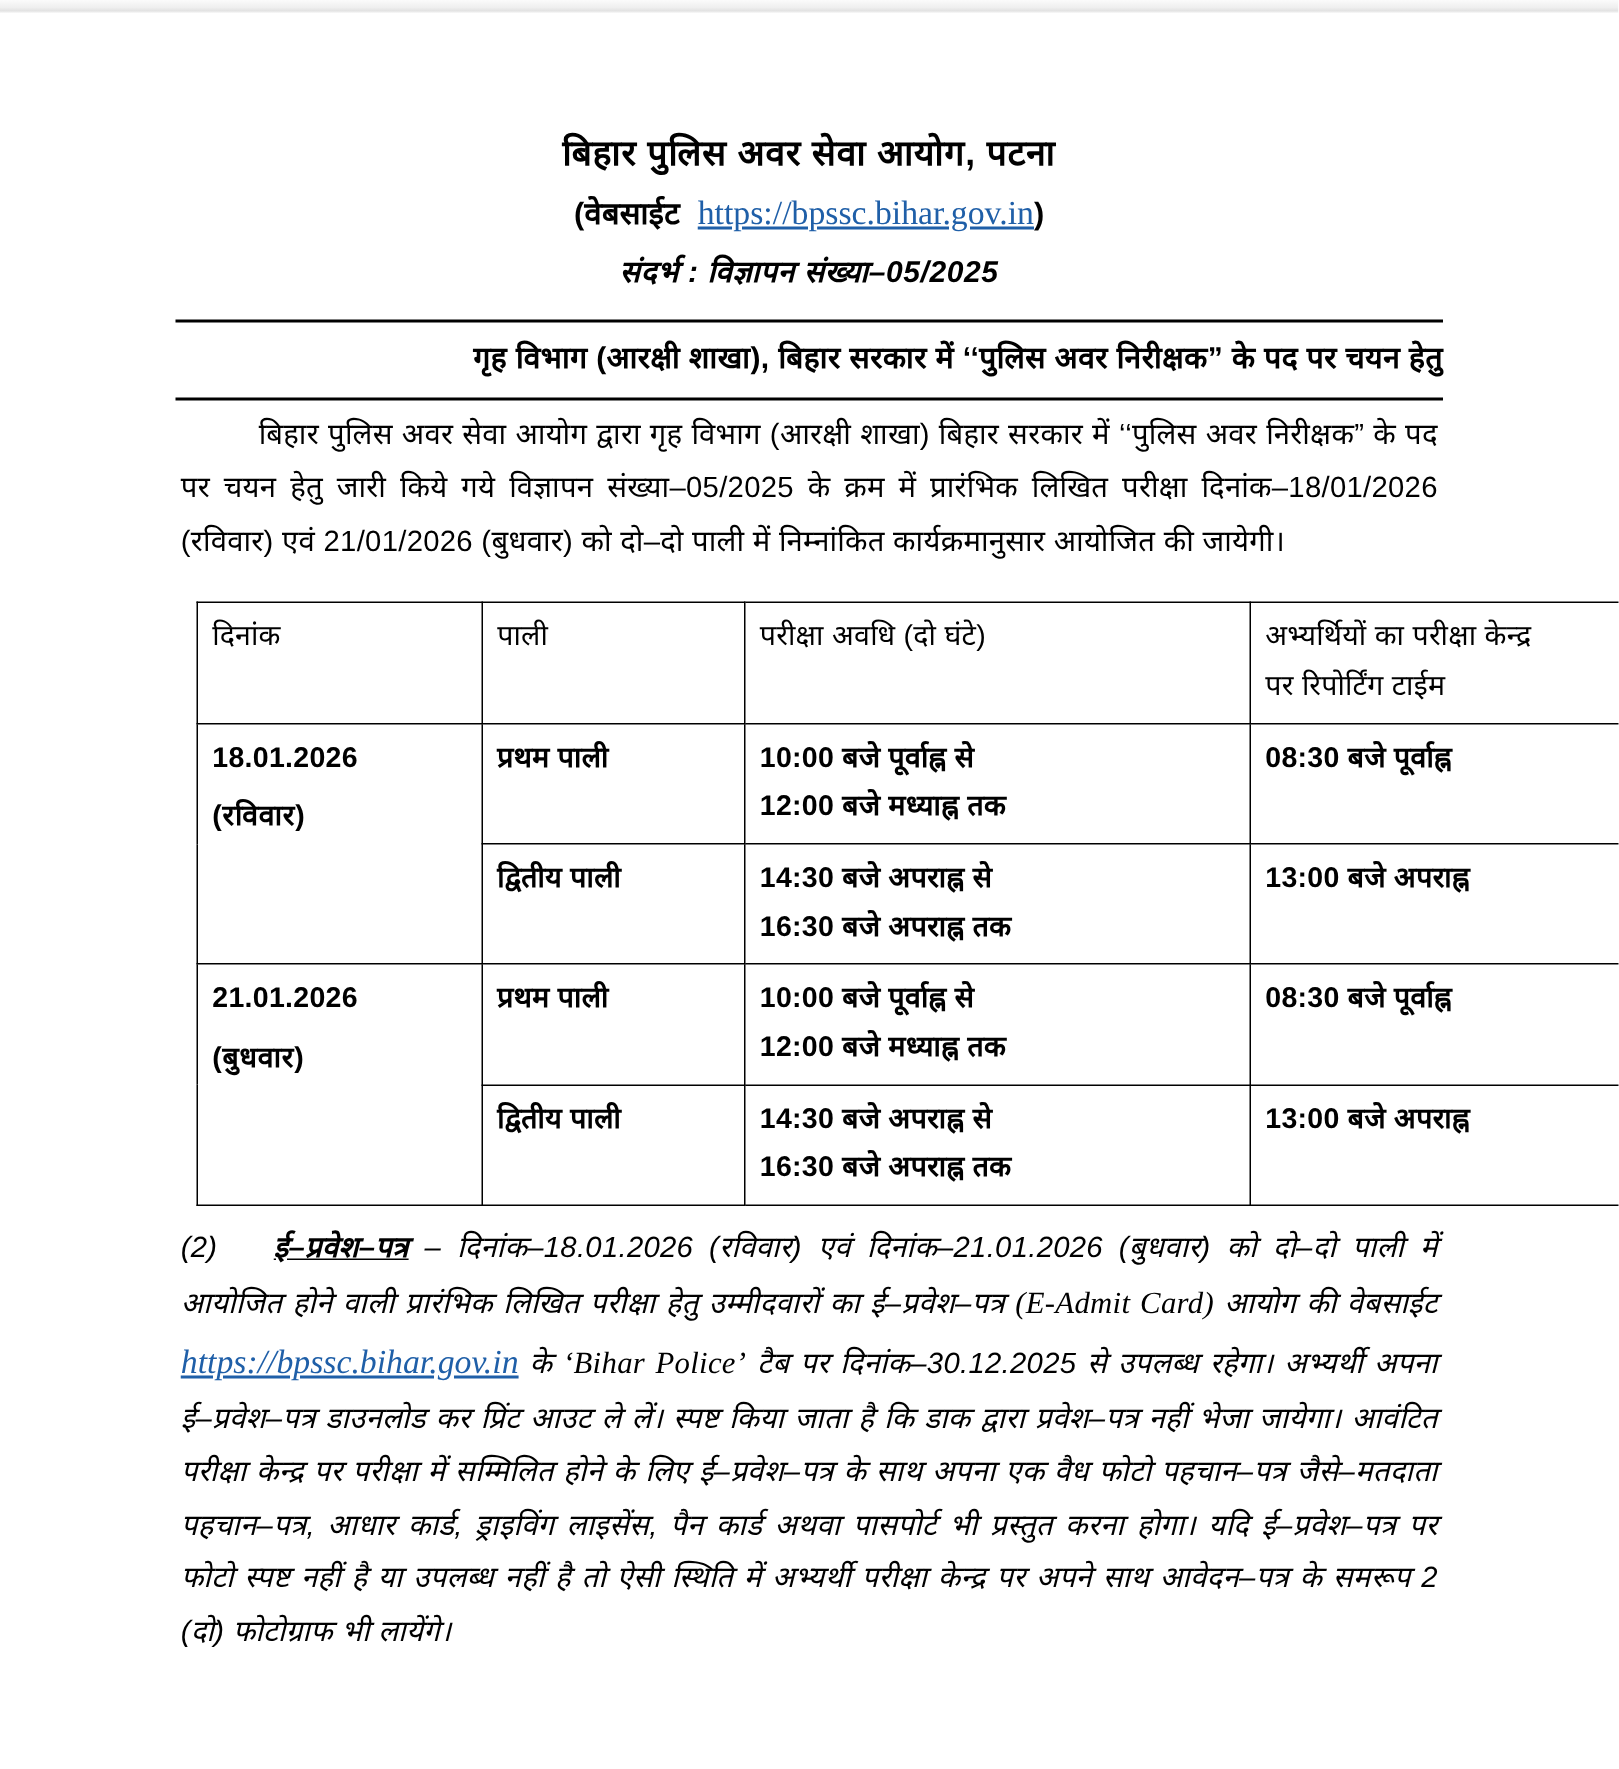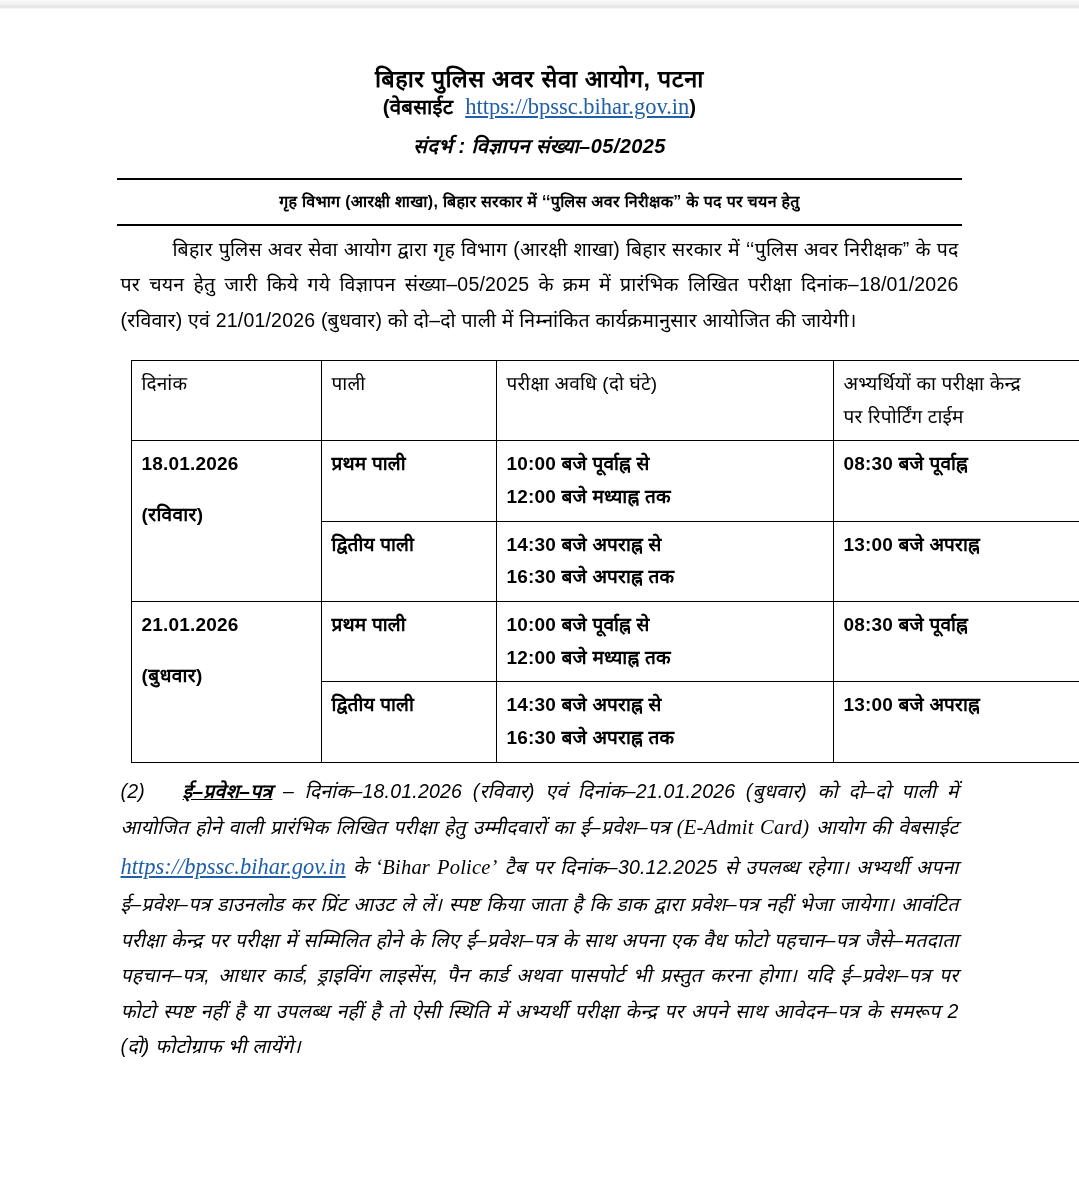--- a/index.html
+++ b/index.html
@@ -30,26 +30,26 @@
   }
 
   
   .hdr {
     text-align: center;
   }
   .org-name {
     font-size: 23.5px;
     font-weight: bold;
     letter-spacing: 0.6px;
-    margin-top: 65px;
+    margin-top: 88px;
     line-height: 1.2;
   }
   .website-line {
     font-size: 20.5px;
-    margin-top: 0;
+    margin-top: 12px;
     line-height: 1.25;
     letter-spacing: 0.2px;
   }
   .website-label {
     font-weight: bold;
   }
   .link {
     color: #1f5fa8;
     text-decoration: underline;
     font-family: "Liberation Serif", "DejaVu Serif", serif;
@@ -70,24 +70,25 @@
   
   .title-block {
     margin: 19px auto 0 auto;
     width: 845px;
     border-top: 2px solid #000;
     border-bottom: 2px solid #000;
     padding: 9px 0 9px 0;
     text-align: center;
   }
   .title-line {
-    font-size: 16px;
+    font-size: 20px;
     font-weight: bold;
     line-height: 1.58;
     letter-spacing: 0.3px;
+    text-align: right;
   }
   .title-line.second {
     display: block;
   }
 
   
   .para {
     width: 838px;
     margin: 0 auto;
     font-size: 19.5px;
@@ -147,21 +148,21 @@
   col.c4 { width: 300px; }
 
   td.datecell {
     vertical-align: middle;
     text-align: center;
     font-weight: bold;
     letter-spacing: 1px;
   }
   td.datecell .dow {
     display: block;
-    margin-top: 18px;
+    margin-top: 7px;
     letter-spacing: 0.5px;
   }
   td.shift {
     height: 60px;
   }
   td.dur .l2, td.rep .l2 {
     display: block;
   }
 </style>
 </head>

